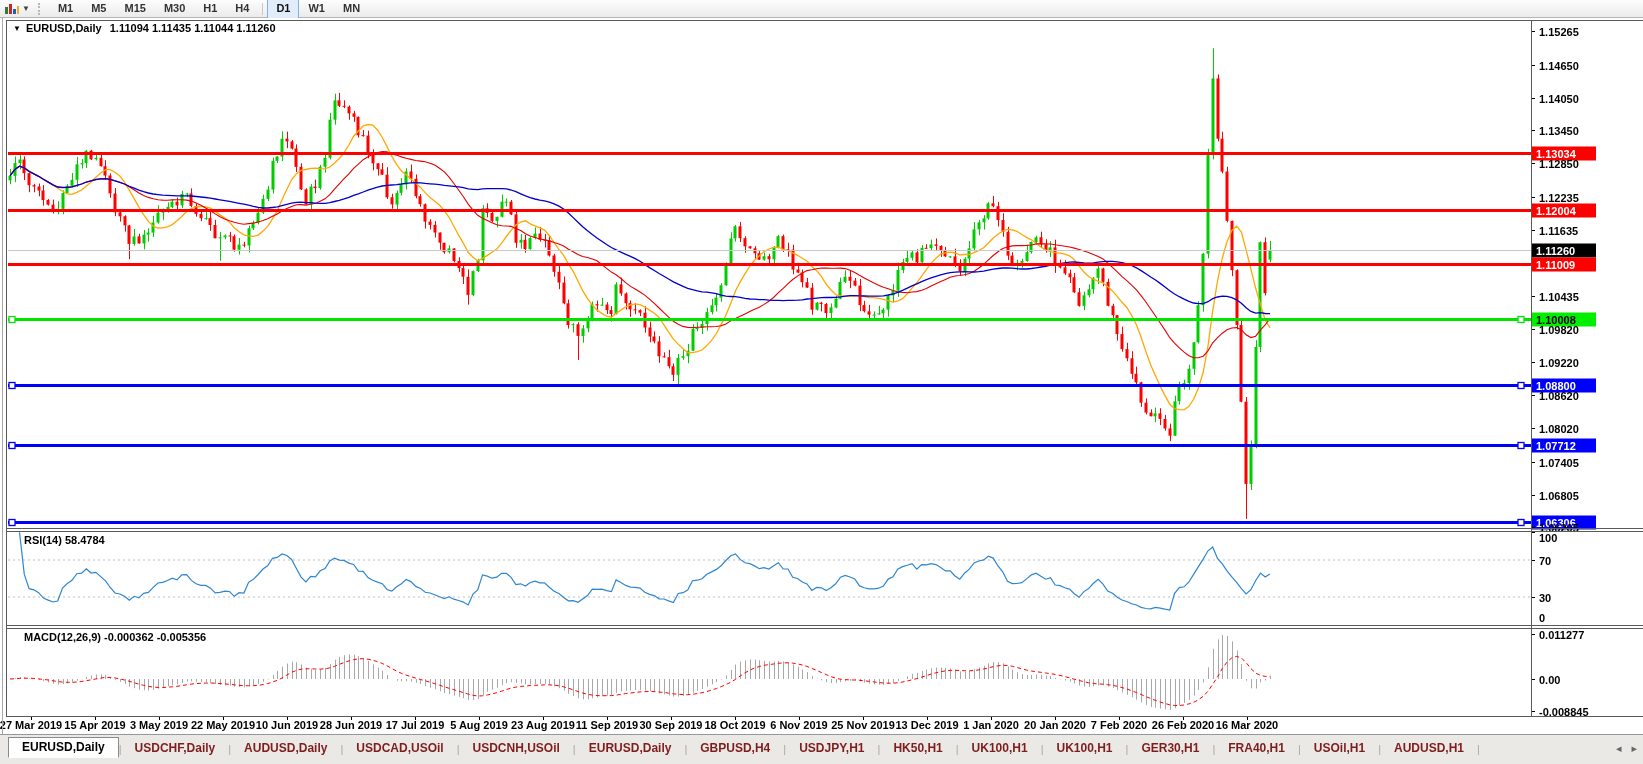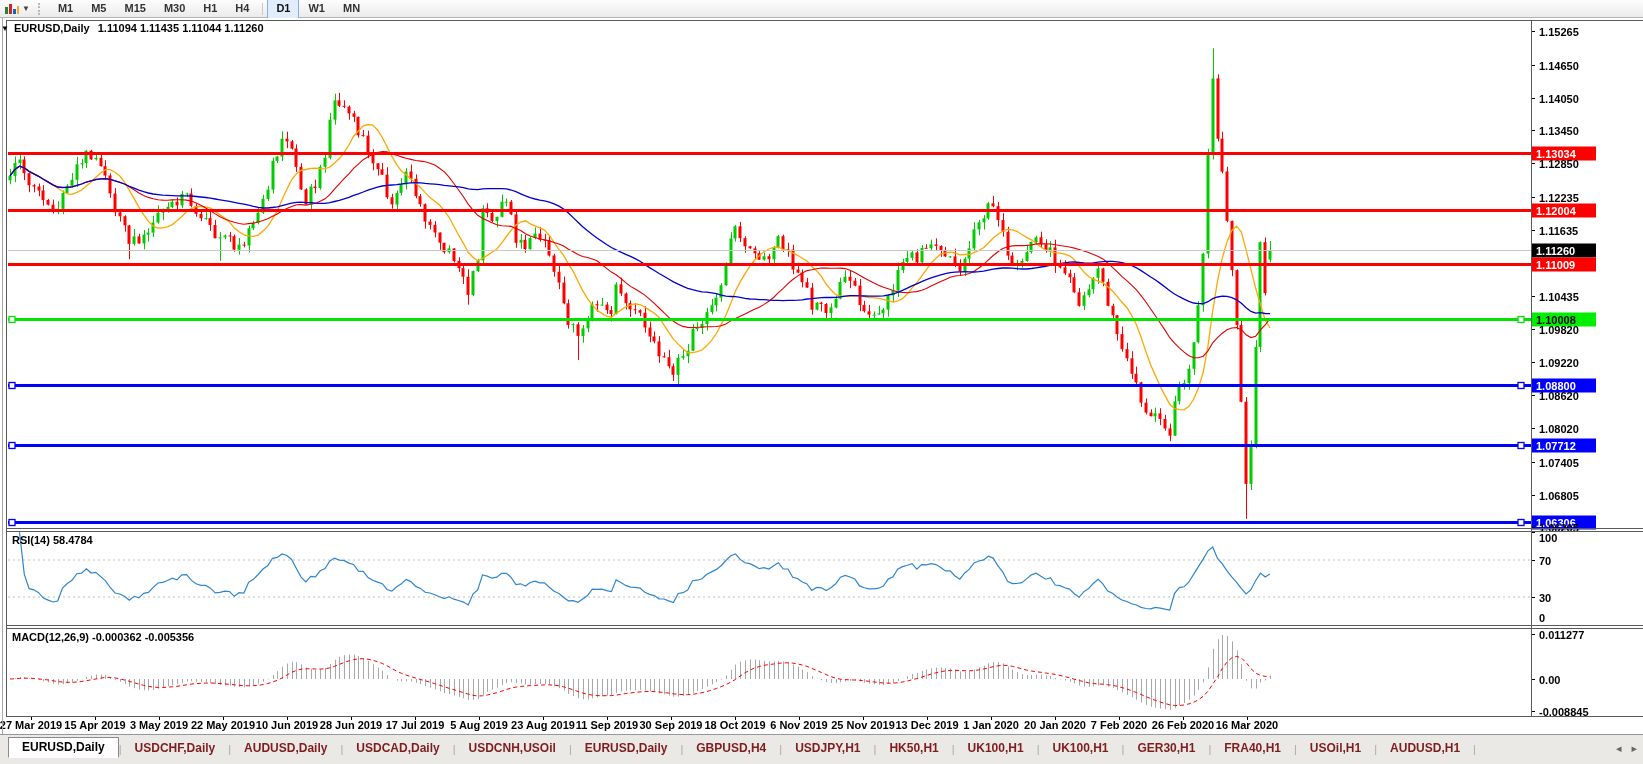--- a/index.html
+++ b/index.html
@@ -13,24 +13,24 @@
   .caret{font-size:8px;color:#444;margin:0 4px 0 2px;}
   .grip{width:3px;height:12px;border-left:2px dotted #b8b8b8;margin:0 6px 0 4px;}
   .vsep{width:1px;height:12px;background:#c8c8c8;margin:0 4px;}
   .tfbtn{font-size:11px;font-weight:700;color:#333;padding:7px 8px;height:15px;line-height:15px;
          border:1px solid transparent;border-radius:2px;cursor:default;}
   .tfbtn.active{background:#e2edfb;border-color:#84aede;color:#111;}
   
   .chart-window{position:absolute;top:18px;left:0;width:1643px;height:716px;background:#fff;}
   .chart-window svg{position:absolute;top:0;left:0;}
   svg text{font-family:"Liberation Sans",sans-serif;}
-  .chart-title{position:absolute;top:4px;left:1px;font-size:11px;font-weight:700;color:#000;z-index:3;}
+  .chart-title{position:absolute;top:4px;left:13px;font-size:11px;font-weight:700;color:#000;z-index:3;}
   .chart-title .tri{font-size:8px;margin-right:5px;position:relative;top:-1px;}
   .chart-title .ohlc{margin-left:8px;}
-  .panel-label{position:absolute;left:12px;font-size:11px;font-weight:700;color:#000;z-index:3;text-align:center;}
+  .panel-label{position:absolute;left:24px;font-size:11px;font-weight:700;color:#000;z-index:3;text-align:center;}
   .rsi-label{top:516px;}
   .macd-label{top:613px;}
   
   .tabbar{position:absolute;top:734px;left:0;width:1643px;height:30px;background:#eae9e6;
           border-top:1px solid #979797;box-sizing:border-box;}
   .tabs{display:flex;align-items:flex-end;margin-left:8px;height:23px;}
   .tab{font-size:12px;font-weight:700;color:#7f1d1d;padding:2px 13px 3px 13px;white-space:nowrap;}
   .tab.active{background:#fff;border:1px solid #8a8a8a;border-bottom:1px solid #fff;color:#000;}
   .tabsep{color:#aaa;font-size:11px;padding:2px 0 3px 0;}
   .tab-arrows{position:absolute;right:6px;top:7px;display:flex;gap:10px;}
@@ -1020,21 +1020,21 @@
   </div>
 
   <div class="tabbar">
     <div class="tabs" id="tabs">
         <span class="tab active">EURUSD,Daily</span>
         <span class="tabsep">|</span>
         <span class="tab">USDCHF,Daily</span>
         <span class="tabsep">|</span>
         <span class="tab">AUDUSD,Daily</span>
         <span class="tabsep">|</span>
-        <span class="tab">USDCAD,Daily</span>
+        <span class="tab">USDCAD,USOil</span>
         <span class="tabsep">|</span>
         <span class="tab">USDCNH,USOil</span>
         <span class="tabsep">|</span>
         <span class="tab">EURUSD,Daily</span>
         <span class="tabsep">|</span>
         <span class="tab">GBPUSD,H4</span>
         <span class="tabsep">|</span>
         <span class="tab">USDJPY,H1</span>
         <span class="tabsep">|</span>
         <span class="tab">HK50,H1</span>

